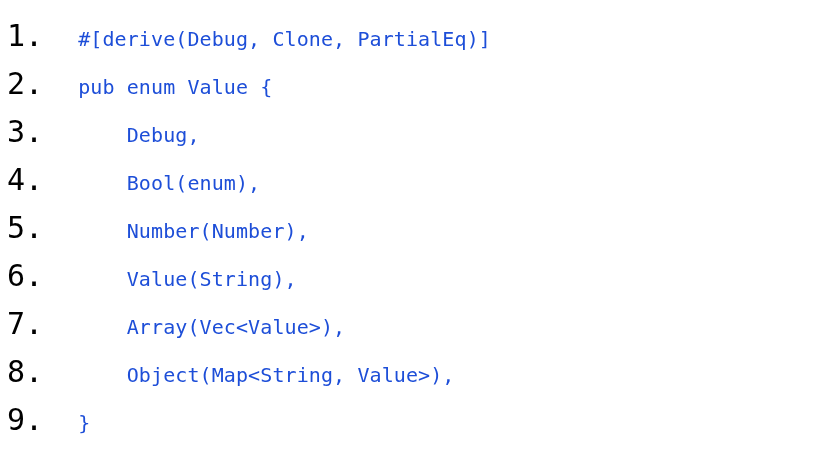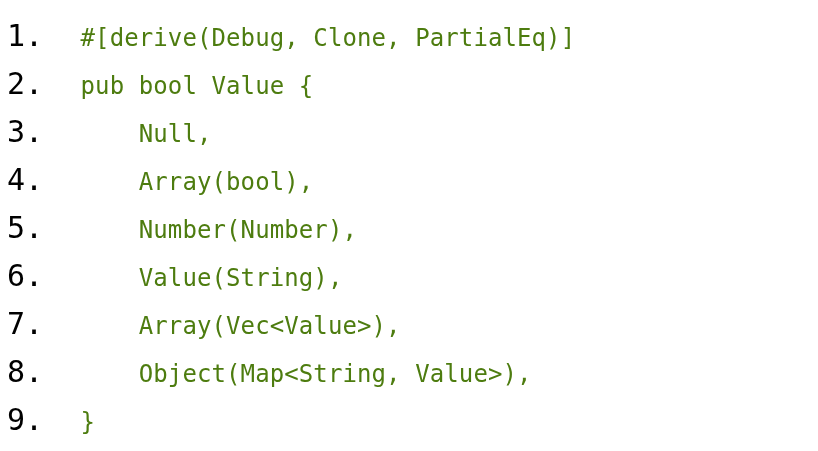--- a/index.html
+++ b/index.html
@@ -37,50 +37,50 @@
     padding-left: 7px;
     box-sizing: border-box;
     font-size: 30px;
     letter-spacing: 0px;
     color: #000000;
     text-align: left;
     white-space: pre;
   }
   .line-code {
     flex: 1 1 auto;
-    font-size: 24px;
-    color: #4d7c0f;
+    font-size: 20px;
+    color: #1d4ed8;
     white-space: pre;
     letter-spacing: 0.1px;
     padding-left: 4px;
   }
 </style>
 </head>
 <body>
 
 <div class="code-listing">
 
   <div class="code-line">
     <span class="line-number">1.</span>
     <span class="line-code"> #[derive(Debug, Clone, PartialEq)]</span>
   </div>
 
   <div class="code-line">
     <span class="line-number">2.</span>
-    <span class="line-code"> pub bool Value {</span>
+    <span class="line-code"> pub enum Value {</span>
   </div>
 
   <div class="code-line">
     <span class="line-number">3.</span>
-    <span class="line-code">     Null,</span>
+    <span class="line-code">     Debug,</span>
   </div>
 
   <div class="code-line">
     <span class="line-number">4.</span>
-    <span class="line-code">     Array(bool),</span>
+    <span class="line-code">     Bool(enum),</span>
   </div>
 
   <div class="code-line">
     <span class="line-number">5.</span>
     <span class="line-code">     Number(Number),</span>
   </div>
 
   <div class="code-line">
     <span class="line-number">6.</span>
     <span class="line-code">     Value(String),</span>

